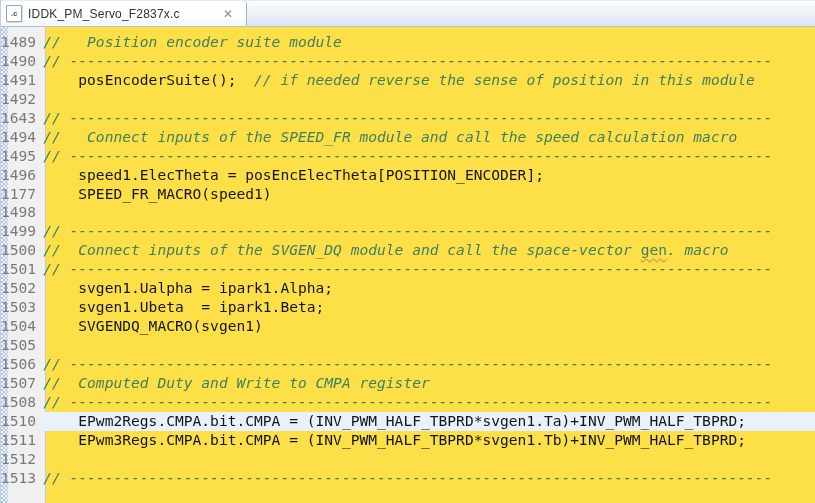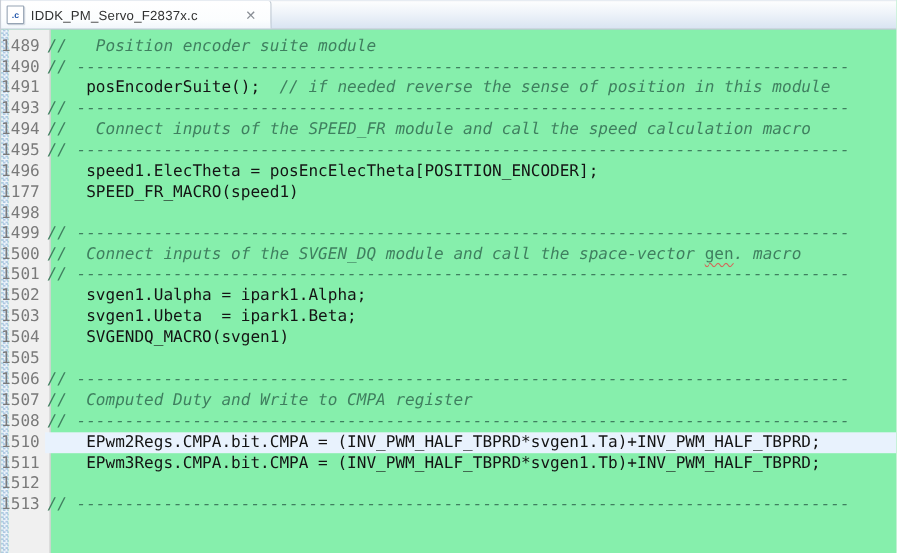--- a/index.html
+++ b/index.html
@@ -16,21 +16,21 @@
        border-right:1px solid #a8b4c1;border-top-right-radius:3px;
        padding-left:5px;gap:6px;cursor:default;}
   .ficon{width:14px;height:15px;flex:0 0 14px;background:#ffffff;border:1px solid #96a4b4;
          border-radius:1px;display:flex;align-items:center;justify-content:center;
          font-weight:bold;font-size:8px;color:#2458ac;box-shadow:1px 1px 0 #d7dde4;}
   .tab-label{font-size:12px;color:#323232;letter-spacing:.2px;white-space:nowrap;}
   .tab-close{margin-left:auto;margin-right:13px;color:#8a8f96;font-size:12px;line-height:12px;}
   .tabbar-rest{flex:1;}
 
   
-  .editor{position:relative;height:476px;padding-top:6px;box-sizing:border-box;background:#86efac;}
+  .editor{position:relative;height:476px;padding-top:6px;box-sizing:border-box;background:#fde047;}
   .markerbar{position:absolute;left:0;top:0;bottom:0;width:7px;
              background:conic-gradient(#aec9e2 25%, #edf3fa 0 50%, #aec9e2 0 75%, #edf3fa 0);
              background-size:4px 4px;}
   .gutterbg{position:absolute;left:7px;top:0;bottom:0;width:37px;background:#f0f0f0;
             border-right:1px solid #c8c8c8;}
   .lines{position:relative;}
   .row{display:flex;height:18.95px;line-height:18.95px;
        font-family:"DejaVu Sans Mono","Liberation Mono",monospace;font-size:14.6px;}
   .num{flex:0 0 38px;box-sizing:border-box;text-align:right;padding-right:5px;
        color:#7a7a7a;white-space:pre;}
@@ -66,21 +66,25 @@
         </div>
         <div class="row">
           <span class="num">1490</span>
           <span class="code"><span class="seg-comment">// --------------------------------------------------------------------------------</span></span>
         </div>
         <div class="row">
           <span class="num">1491</span>
           <span class="code"><span class="seg-code">    posEncoderSuite();  </span><span class="seg-comment">// if needed reverse the sense of position in this module</span></span>
         </div>
         <div class="row">
-          <span class="num">1493</span>
+          <span class="num">1492</span>
+          <span class="code"></span>
+        </div>
+        <div class="row">
+          <span class="num">1643</span>
           <span class="code"><span class="seg-comment">// --------------------------------------------------------------------------------</span></span>
         </div>
         <div class="row">
           <span class="num">1494</span>
           <span class="code"><span class="seg-comment">//   Connect inputs of the SPEED_FR module and call the speed calculation macro</span></span>
         </div>
         <div class="row">
           <span class="num">1495</span>
           <span class="code"><span class="seg-comment">// --------------------------------------------------------------------------------</span></span>
         </div>

